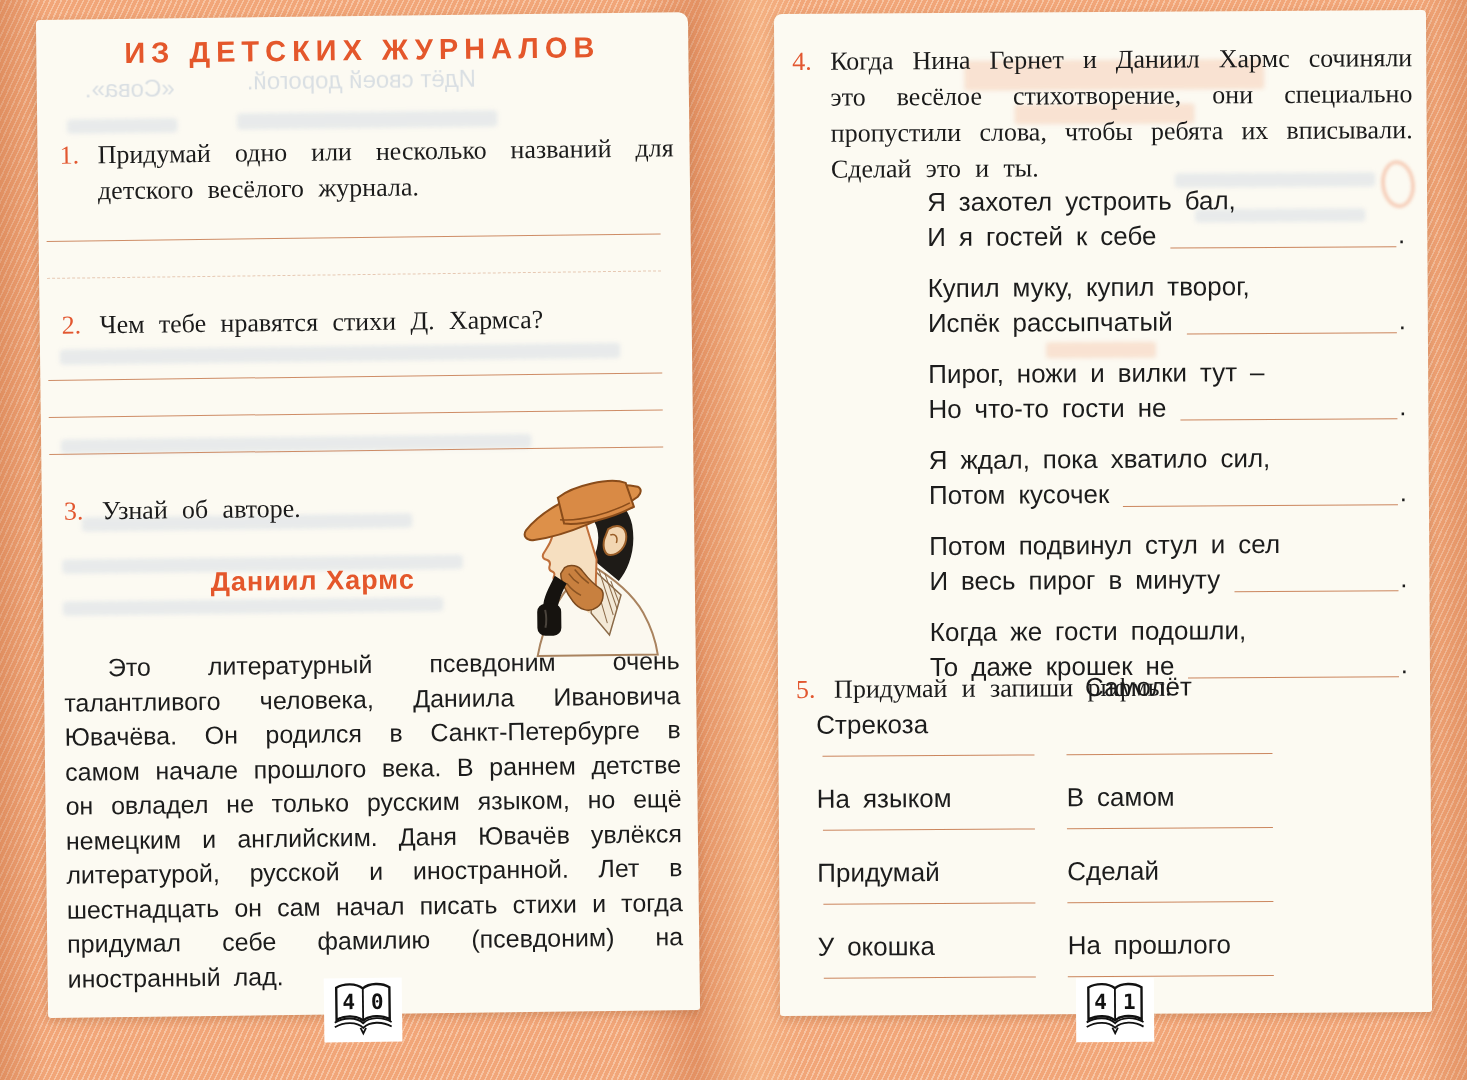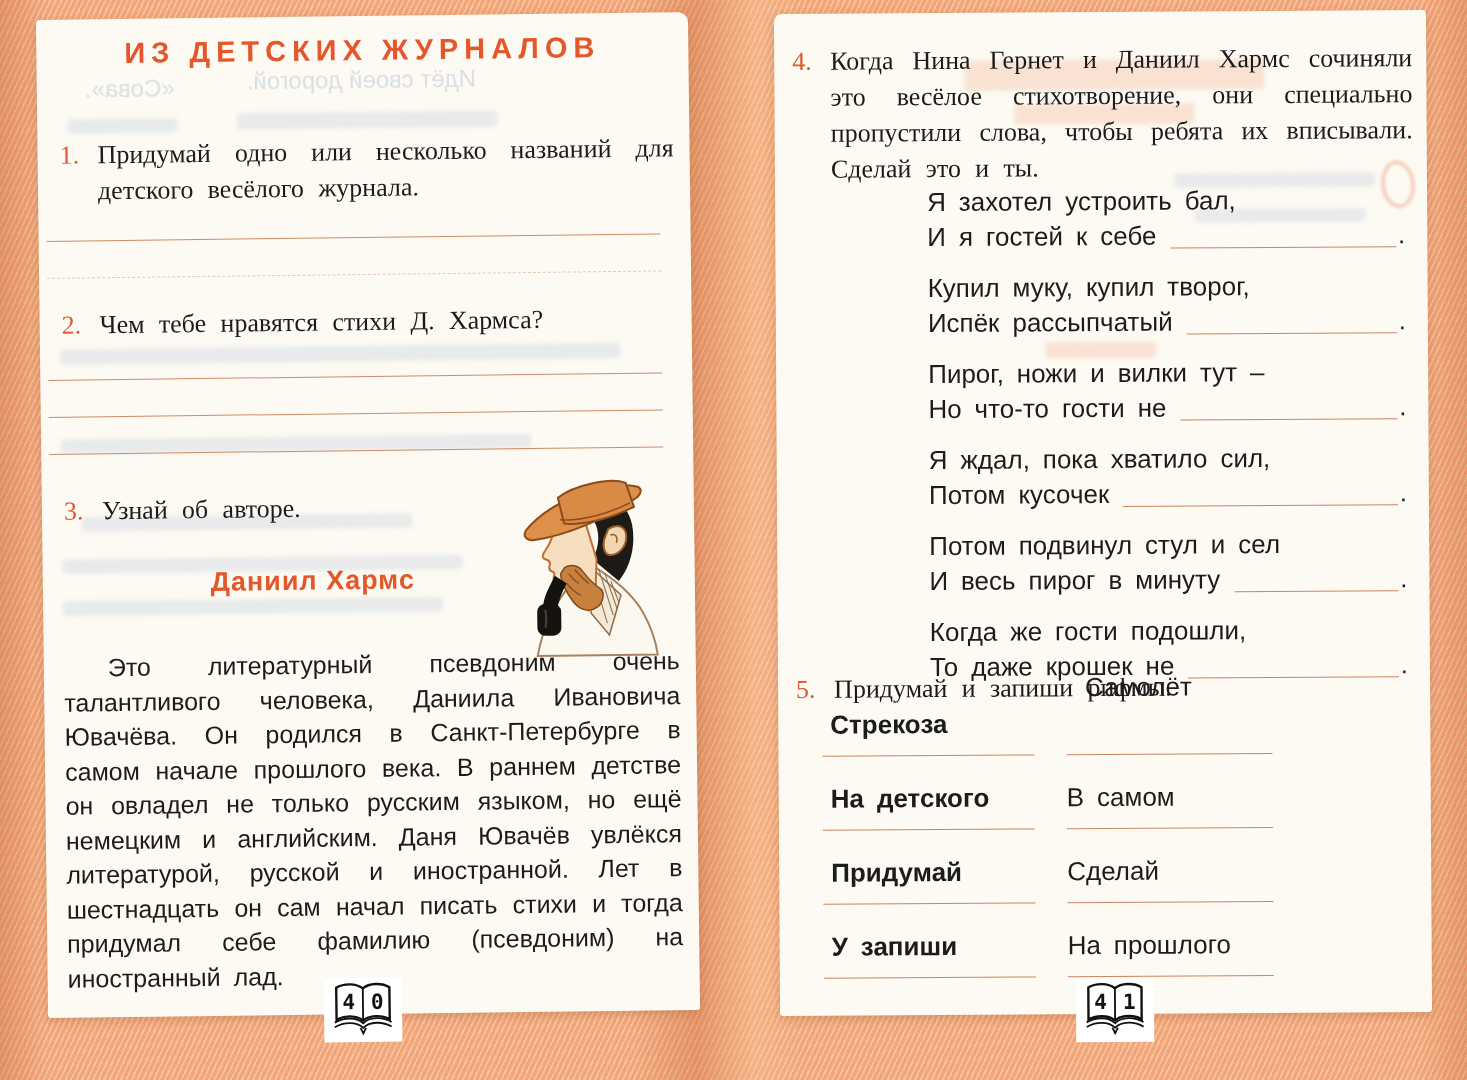--- a/index.html
+++ b/index.html
@@ -32,21 +32,21 @@
     text-indent:44px;word-spacing:.24em;color:#1c1c1c;}
 
   
   .couplet{position:absolute;left:152px;right:22px;font:26px "Liberation Sans", sans-serif;line-height:35px;word-spacing:.22em;color:#1c1c1c;}
   .couplet .l2{display:flex;align-items:baseline;}
   .couplet .fill{flex:1;border-bottom:1.6px solid #C5794E;margin:0 2px 5px 14px;height:26px;align-self:flex-end;opacity:.9;}
   .couplet .dot{flex:0 0 auto;}
 
   
   .rhyme-word{position:absolute;font:26px "Liberation Sans", sans-serif;color:#1c1c1c;word-spacing:.22em;}
-  .col1{left:52px;font-weight:bold;}  .col2{left:288px;}
+  .col1{left:38px;}  .col2{left:288px;}
   .rline{position:absolute;height:0;border-top:1.6px solid #C5794E;opacity:.9;}
 
   
   .badge{position:absolute;width:78px;background:#fff;padding:3px 6px 6px 6px;box-sizing:border-box;}
   .badge svg{display:block;width:100%;height:auto;}
   .badge .digits{position:absolute;top:12px;left:0;width:100%;display:flex;justify-content:center;gap:16px;
     font:bold 21px "DejaVu Sans Mono", monospace;color:#111;}
 
   
   .ghost{position:absolute;color:#96AAC6;opacity:.34;filter:blur(.6px);transform:scaleX(-1);
@@ -219,31 +219,31 @@
   <div class="task" style="top:658px;left:18px;right:14px;">
     <span class="num">5.</span>
     <span class="txt" style="text-align:left;">Придумай и запиши рифмы.</span>
   </div>
 
   <div class="rhyme-word col1" style="top:696px;">Стрекоза</div>
   <div class="rhyme-word col2" style="top:660px;margin-left:19px;">Самолёт</div>
   <div class="rline" style="top:742px;left:44px;width:212px;"></div>
   <div class="rline" style="top:742px;left:288px;width:206px;"></div>
 
-  <div class="rhyme-word col1" style="top:770px;">На детского</div>
+  <div class="rhyme-word col1" style="top:770px;">На языком</div>
   <div class="rhyme-word col2" style="top:770px;">В самом</div>
   <div class="rline" style="top:816px;left:44px;width:212px;"></div>
   <div class="rline" style="top:816px;left:288px;width:206px;"></div>
 
   <div class="rhyme-word col1" style="top:844px;">Придумай</div>
   <div class="rhyme-word col2" style="top:844px;">Сделай</div>
   <div class="rline" style="top:890px;left:44px;width:212px;"></div>
   <div class="rline" style="top:890px;left:288px;width:206px;"></div>
 
-  <div class="rhyme-word col1" style="top:918px;">У запиши</div>
+  <div class="rhyme-word col1" style="top:918px;">У окошка</div>
   <div class="rhyme-word col2" style="top:918px;">На прошлого</div>
   <div class="rline" style="top:964px;left:44px;width:212px;"></div>
   <div class="rline" style="top:964px;left:288px;width:206px;"></div>
 
   <div class="badge" style="left:296px;top:966px;">
     <svg viewBox="0 0 72 60">
       <path d="M7,7 C15,2 29,2 36,8 C43,2 57,2 65,7 L65,42 C57,37 43,37 36,43 C29,37 15,37 7,42 Z" fill="#fff" stroke="#111" stroke-width="2.6"></path>
       <line x1="36" y1="8" x2="36" y2="43" stroke="#111" stroke-width="2"></line>
       <path d="M5,45 C15,39 29,39 36,46 C43,39 57,39 67,45" fill="none" stroke="#111" stroke-width="2"></path>
       <path d="M5,50 C15,44 29,44 36,51 C43,44 57,44 67,50" fill="none" stroke="#111" stroke-width="2"></path>

